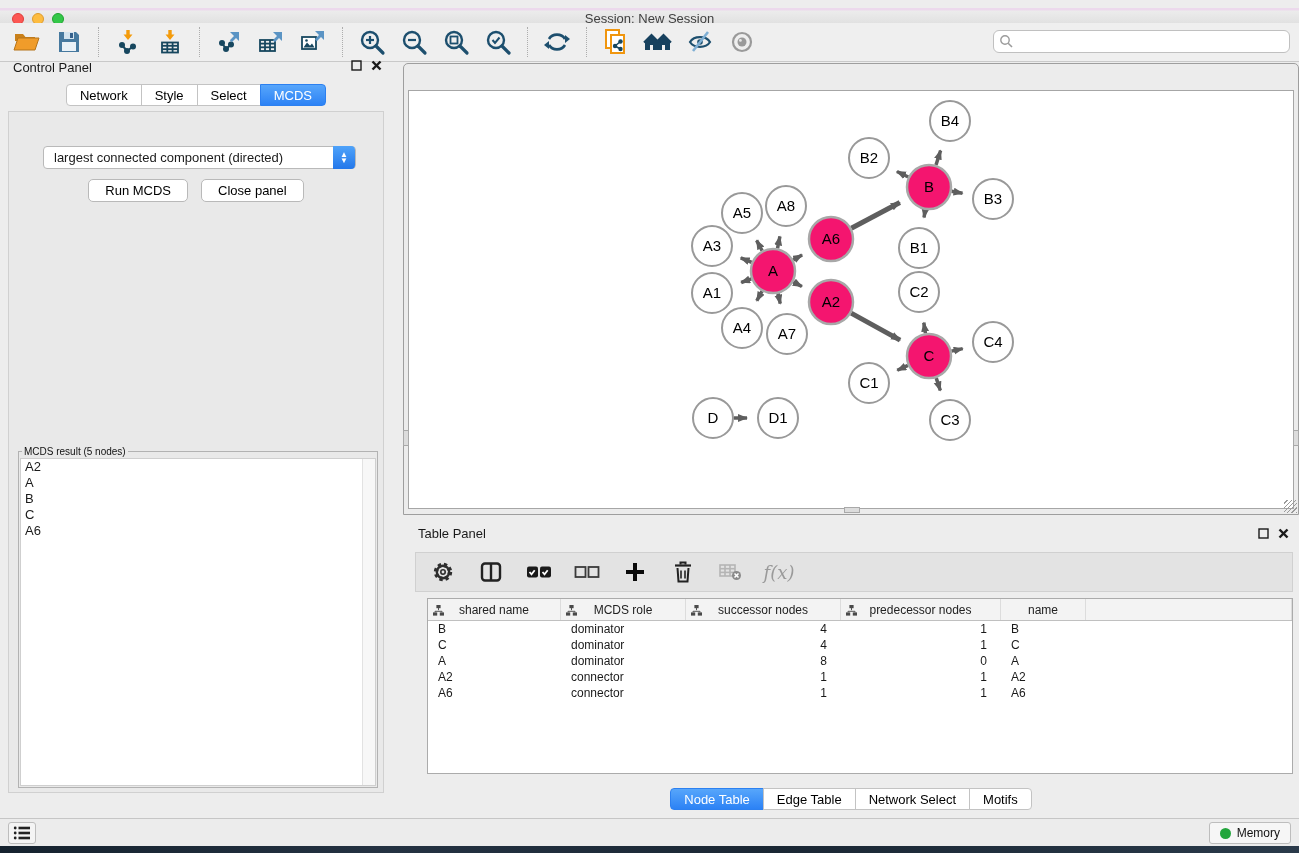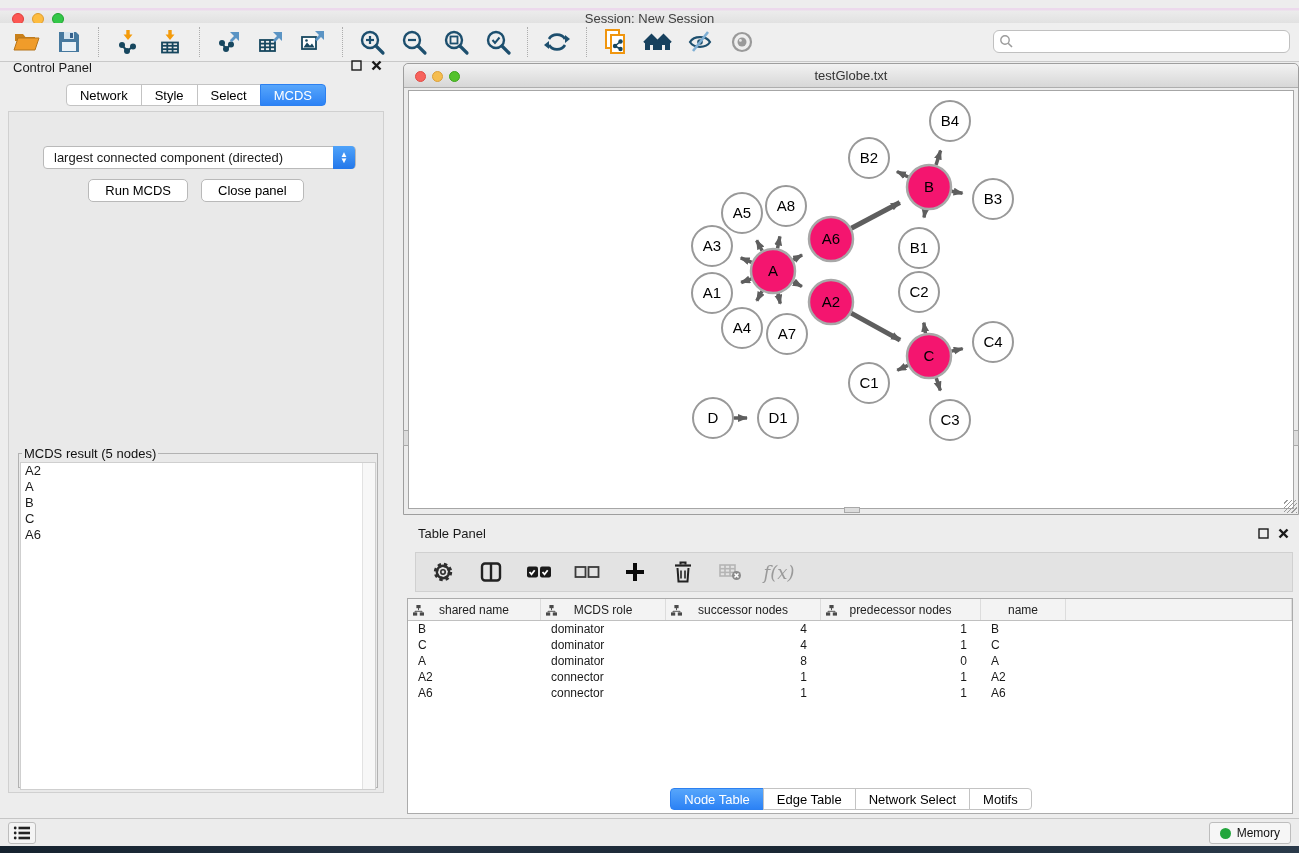--- a/index.html
+++ b/index.html
@@ -50,21 +50,21 @@
     padding-left:10px; white-space:nowrap; }
   .dropdown .stepper { position:absolute; right:0; top:-1px; width:22px; height:23px;
     background:linear-gradient(#4fa3fa,#2377ea); border-radius:0 4px 4px 0;
     display:flex; flex-direction:column; align-items:center; justify-content:center; }
   .dropdown .stepper span { color:#fff; font-size:8px; line-height:6px; }
   .btn-row { position:absolute; left:0; right:0; top:67px; display:flex; justify-content:center; gap:13px; }
   .push-btn { background:#fff; border:1px solid #b9b9b9; border-radius:5px; height:23px;
     line-height:21px; font-size:13px; padding:0 16px; }
   fieldset.mcds-box { position:absolute; left:9px; right:5px; top:334px; height:342px;
     border:1px solid #b2b2b2; background:#e9e9e9; padding:1px; }
-  fieldset.mcds-box legend { font-size:13px; padding:0 2px; margin-left:2px; color:#111; }
+  fieldset.mcds-box legend { font-size:10px; padding:0 2px; margin-left:2px; color:#111; }
   .mcds-list { position:relative; width:100%; height:328px; background:#fff;
     border:1px solid #cfcfcf; overflow:hidden; }
   .mcds-item { font-size:13px; line-height:16px; padding-left:4px; }
   .mcds-scroll { position:absolute; right:0; top:0; bottom:0; width:13px; background:#f7f7f7;
     border-left:1px solid #e2e2e2; }
 
   
   .net-window { position:absolute; left:403px; top:63px; width:896px; height:452px;
     background:#ececec; border:1px solid #9e9e9e; border-radius:5px 5px 0 0; }
   .net-titlebar { position:absolute; left:0; top:0; right:0; height:24px;
@@ -86,21 +86,21 @@
   text.node-label { font-family:"Liberation Sans", sans-serif; font-size:15px; }
 
   
   .table-panel { position:absolute; left:403px; top:520px; width:896px; height:295px; }
   .tp-title { position:absolute; left:15px; top:6px; font-size:13px; }
   .tp-toolbar { position:absolute; left:12px; right:6px; top:32px; height:40px;
     background:#e3e3e3; border:1px solid #d0d0d0; display:flex; align-items:center;
     padding-left:14px; gap:22px; }
   .tp-icon { display:flex; align-items:center; justify-content:center; width:26px; height:28px; }
   .fx-label { font-family:"DejaVu Serif", serif; font-style:italic; font-size:18px; color:#9a9a9a; }
-  .data-table { position:absolute; left:4px; right:6px; top:78px; height:216px;
+  .data-table { position:absolute; left:24px; right:6px; top:78px; height:176px;
     background:#fff; border:1px solid #ababab; overflow:hidden; }
   .tbl-header { display:flex; height:22px; background:#f3f3f3; border-bottom:1px solid #c0c0c0; }
   .tbl-hcell { position:relative; font-size:12px; color:#222; text-align:center;
     line-height:22px; border-right:1px solid #dcdcdc; overflow:hidden; }
   .tbl-hcell svg { position:absolute; left:5px; top:6px; }
   .tbl-row { display:flex; height:16px; }
   .tbl-cell { font-size:12px; line-height:16px; padding:0 10px; white-space:nowrap; overflow:hidden; }
   .al { text-align:left; } .ar { text-align:right; padding-right:14px; }
   .tp-tabs { position:absolute; left:0; right:0; top:268px; text-align:center; }
 
@@ -322,26 +322,20 @@
           <div class="mcds-item">A</div>
           <div class="mcds-item">B</div>
           <div class="mcds-item">C</div>
           <div class="mcds-item">A6</div>
         </div>
     </fieldset>
   </div>
 </div>
 
 <div class="net-window">
-  <div class="net-titlebar">
-    <span class="ntl red"></span>
-    <span class="ntl yellow"></span>
-    <span class="ntl green"></span>
-    <div class="net-title">testGlobe.txt</div>
-  </div>
   <div class="net-canvas">
     <svg width="884" height="417">
       <defs>
         <marker id="arrowhead" markerWidth="12" markerHeight="10" refX="9" refY="4" orient="auto" markerUnits="userSpaceOnUse">
           <path d="M0,0 L10,4 L0,8 Z" fill="#5E5E5E"></path>
         </marker>
       </defs>
       <g id="edges-layer">
           <line x1="342.71798181080453" y1="171.2778613978707" x2="331.6844592984808" y2="166.75592594200035" stroke="#5E5E5E" stroke-width="3.5" marker-end="url(#arrowhead)"></line>
           <line x1="353.158322762694" y1="159.71557162052426" x2="347.61269540680377" y2="149.33988172885861" stroke="#5E5E5E" stroke-width="3.5" marker-end="url(#arrowhead)"></line>

